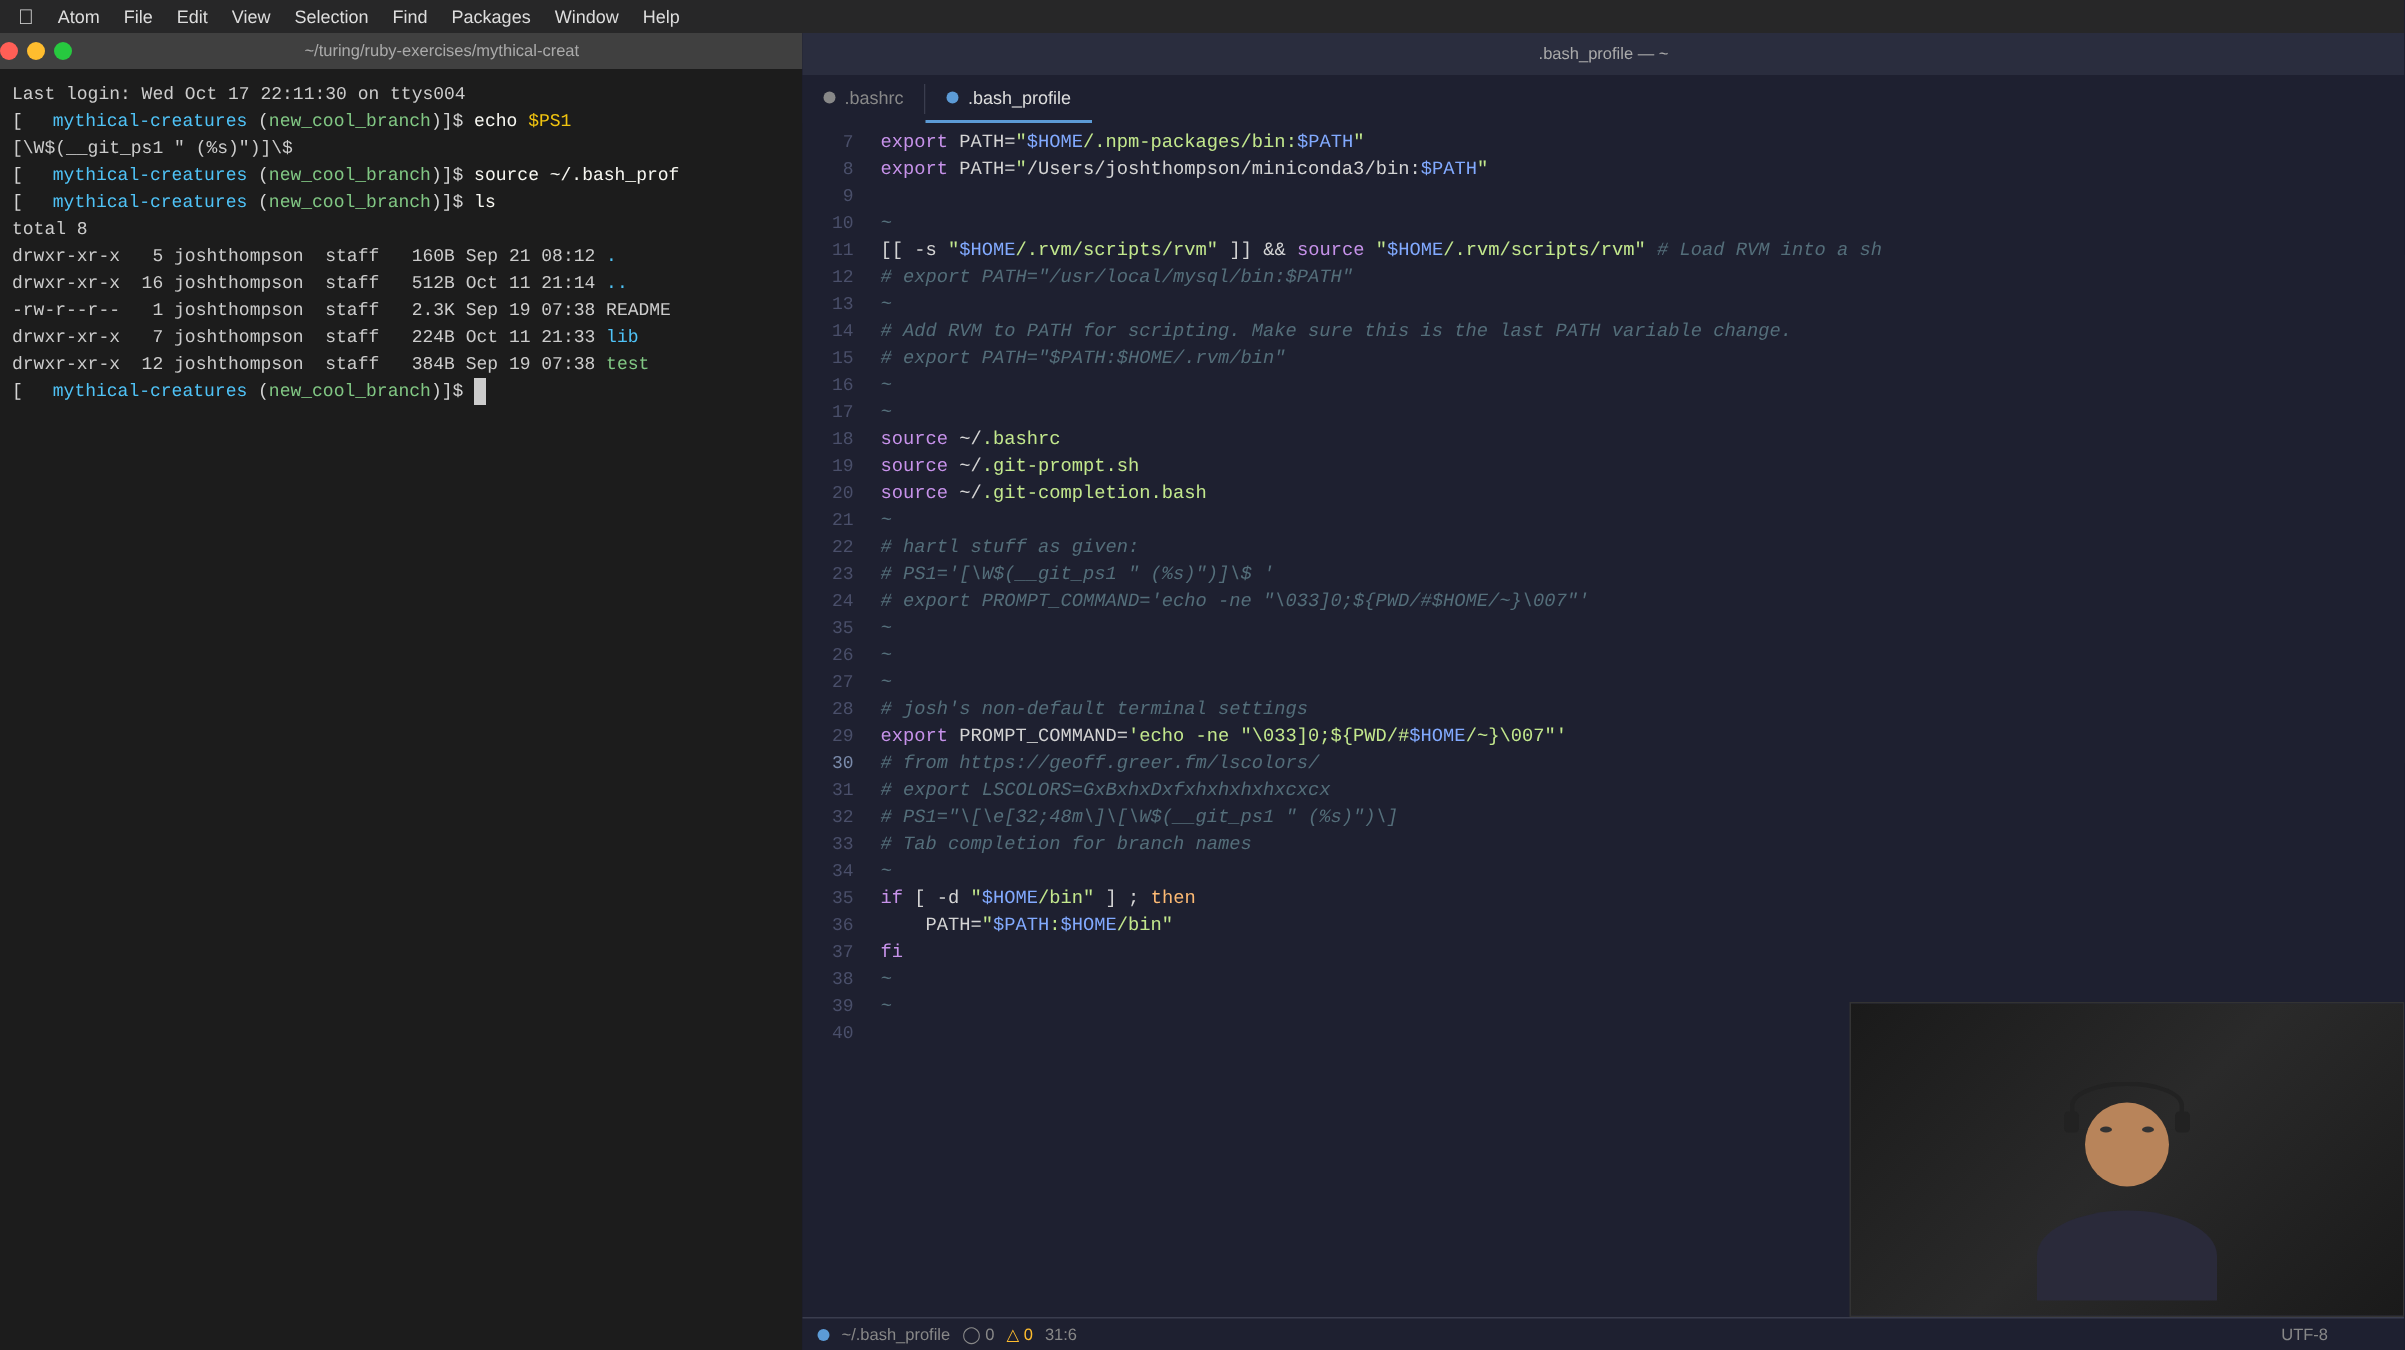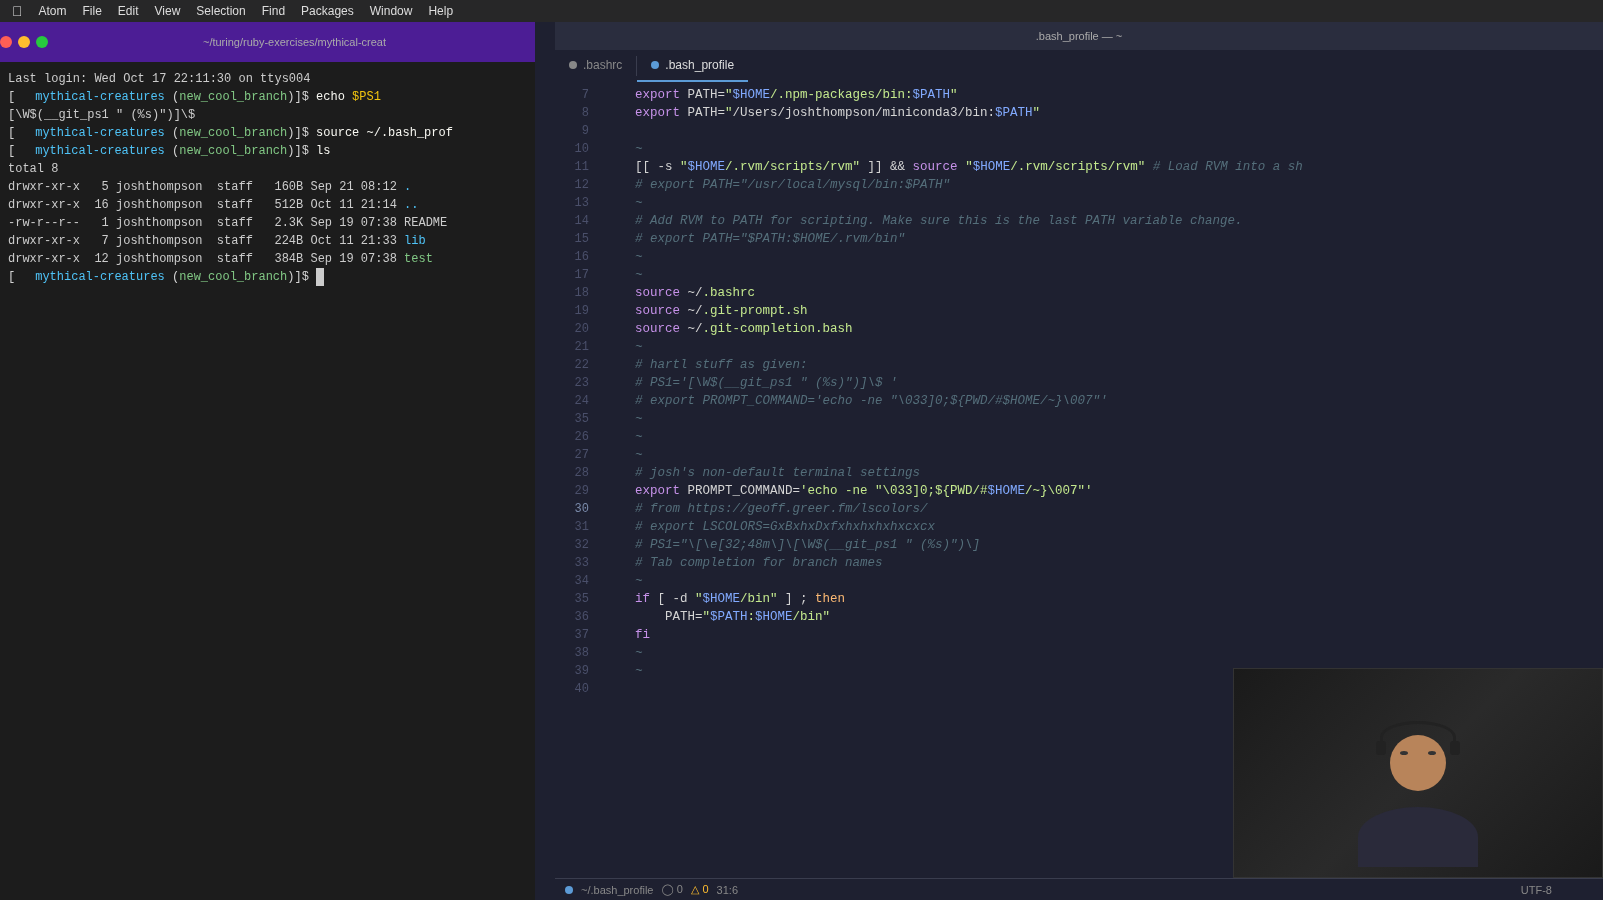--- a/index.html
+++ b/index.html
@@ -44,22 +44,22 @@
     
     .terminal-panel {
       width: 535px;
       background: #1c1c1c;
       flex-shrink: 0;
       display: flex;
       flex-direction: column;
     }
 
     .terminal-title-bar {
-      background: #4c1d95;
-      height: 40px;
+      background: #404040;
+      height: 24px;
       display: flex;
       align-items: center;
       padding: 0 0;
       gap: 6px;
       flex-shrink: 0;
     }
 
     .traffic-light {
       width: 12px;
       height: 12px;
@@ -95,21 +95,20 @@
     .terminal-content .output { color: #ccc; }
     .terminal-content .file-blue { color: #4fc3f7; }
     .terminal-content .file-green { color: #81c784; }
 
     
     .editor-panel {
       flex: 1;
       background: #1e2030;
       display: flex;
       flex-direction: column;
-      padding-left: 20px;
     }
 
     .editor-title-bar {
       background: #2a2d3e;
       height: 28px;
       display: flex;
       align-items: center;
       padding: 0 12px;
       flex-shrink: 0;
     }
@@ -193,21 +192,20 @@
       overflow-y: hidden;
       line-height: 1.5;
       font-size: 12.5px;
     }
 
     .code-line {
       white-space: pre;
       height: 18px;
       display: flex;
       align-items: center;
-      margin-left: 28px;
     }
 
     
     .kw-export { color: #c792ea; }
     .kw-source { color: #c792ea; }
     .kw-if { color: #c792ea; }
     .kw-fi { color: #c792ea; }
     .kw-then { color: #fdba74; }
     .var-color { color: #82aaff; }
     .str-color { color: #c3e88d; }

